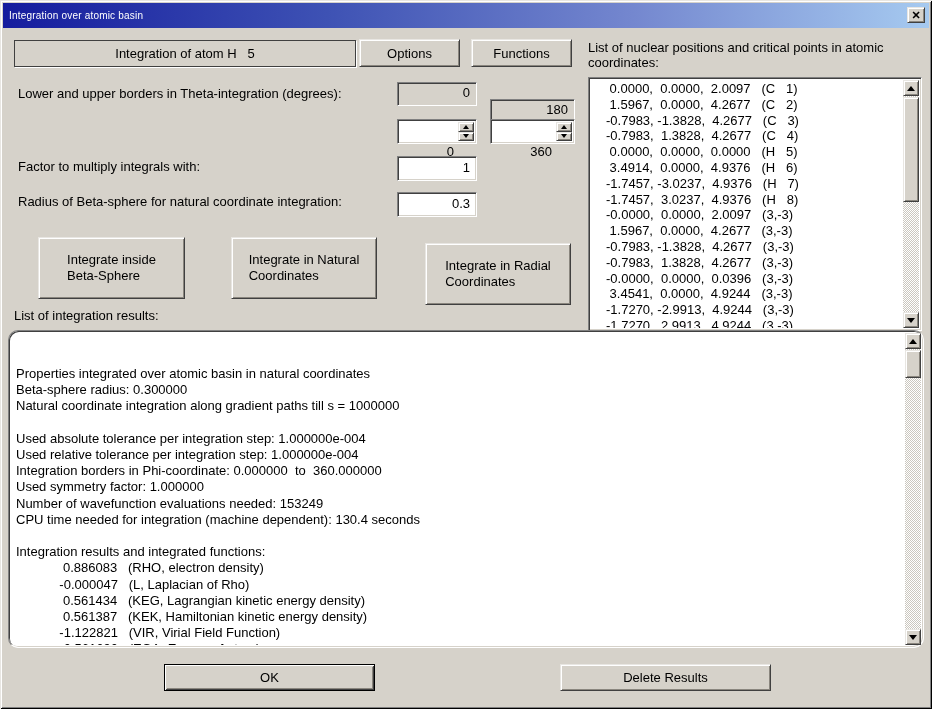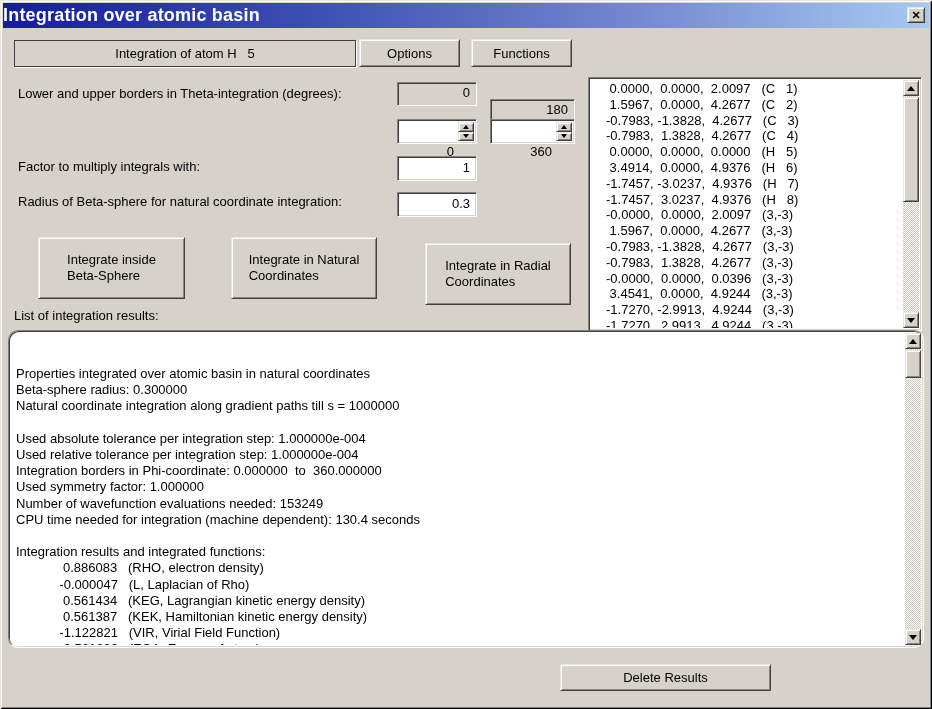--- a/index.html
+++ b/index.html
@@ -14,21 +14,21 @@
     overflow:hidden;
   }
   .abs{position:absolute;}
   
   .titlebar{
     left:3px;top:3px;width:926px;height:25px;
     background:linear-gradient(to right,#151c9e 0%,#3e52b4 35%,#7487cf 68%,#a6caf0 100%);
     display:flex;align-items:center;
   }
   .titlebar .title{
-    color:#fff;font-weight:bold;font-size:18px;
+    color:#fff;font-weight:normal;font-size:10px;padding-left:6px;
     white-space:pre;letter-spacing:.2px;
   }
   .close-btn{
     position:absolute;right:4px;top:4px;width:18px;height:16px;
     display:flex;align-items:center;justify-content:center;
     font-size:11px;font-weight:900;line-height:1;
   }
   
   .btn{
     background:#d6d2ca;
@@ -105,20 +105,21 @@
   <div class="abs static-frame center-label" style="left:14px;top:40px;width:342px;height:27px;">
     <span class="label">Integration of atom H   5</span>
   </div>
   <div class="abs btn center-label" style="left:359px;top:39px;width:101px;height:28px;">
     <span>Options</span>
   </div>
   <div class="abs btn center-label" style="left:471px;top:39px;width:101px;height:28px;">
     <span>Functions</span>
   </div>
 
+  <div class="abs label" style="left:588px;top:40px;width:336px;white-space:normal;">List of nuclear positions and critical points in atomic coordinates:</div>
   <div class="abs sunken white-box" style="left:588px;top:77px;width:334px;height:254px;">
     <div class="box-content list-rows"><div class="list-row"> 0.0000,  0.0000,  2.0097   (C   1)</div><div class="list-row"> 1.5967,  0.0000,  4.2677   (C   2)</div><div class="list-row">-0.7983, -1.3828,  4.2677   (C   3)</div><div class="list-row">-0.7983,  1.3828,  4.2677   (C   4)</div><div class="list-row"> 0.0000,  0.0000,  0.0000   (H   5)</div><div class="list-row"> 3.4914,  0.0000,  4.9376   (H   6)</div><div class="list-row">-1.7457, -3.0237,  4.9376   (H   7)</div><div class="list-row">-1.7457,  3.0237,  4.9376   (H   8)</div><div class="list-row">-0.0000,  0.0000,  2.0097   (3,-3)</div><div class="list-row"> 1.5967,  0.0000,  4.2677   (3,-3)</div><div class="list-row">-0.7983, -1.3828,  4.2677   (3,-3)</div><div class="list-row">-0.7983,  1.3828,  4.2677   (3,-3)</div><div class="list-row">-0.0000,  0.0000,  0.0396   (3,-3)</div><div class="list-row"> 3.4541,  0.0000,  4.9244   (3,-3)</div><div class="list-row">-1.7270, -2.9913,  4.9244   (3,-3)</div><div class="list-row">-1.7270,  2.9913,  4.9244   (3,-3)</div></div>
     <div class="sb">
       <div class="btn sb-btn sb-up">
           <span class="arr-up"></span>
         </div>
       <div class="btn sb-thumb" style="top:17px;height:105px;"></div>
       <div class="btn sb-btn sb-down">
           <span class="arr-down"></span>
         </div>
@@ -190,17 +191,20 @@
       <div class="btn sb-btn sb-up">
           <span class="arr-up"></span>
         </div>
       <div class="btn sb-thumb" style="top:17px;height:28px;"></div>
       <div class="btn sb-btn sb-down">
           <span class="arr-down"></span>
         </div>
     </div>
   </div>
 
+  <div class="abs btn btn-default center-label" style="left:164px;top:664px;width:211px;height:27px;">
+    <span>OK</span>
+  </div>
   <div class="abs btn center-label" style="left:560px;top:664px;width:211px;height:27px;">
     <span>Delete Results</span>
   </div>
 
 </div>
 
 </body></html>

